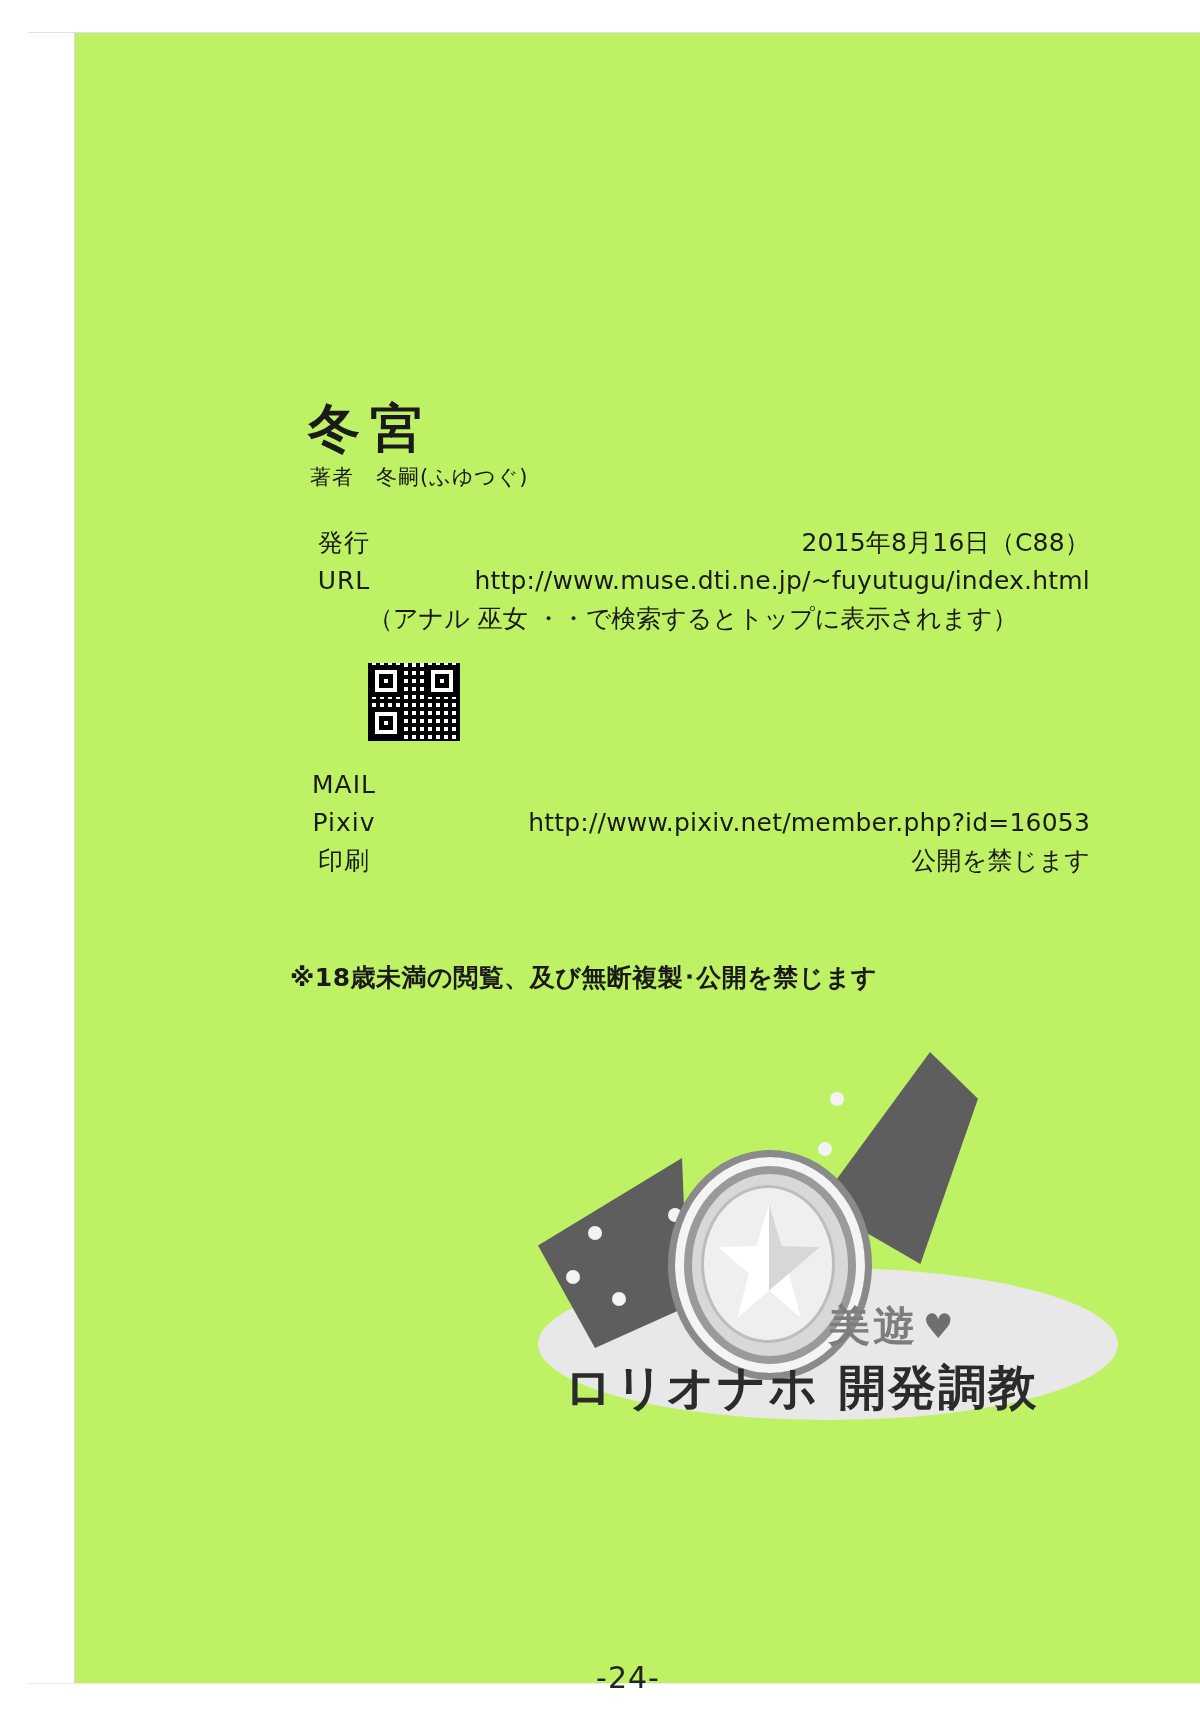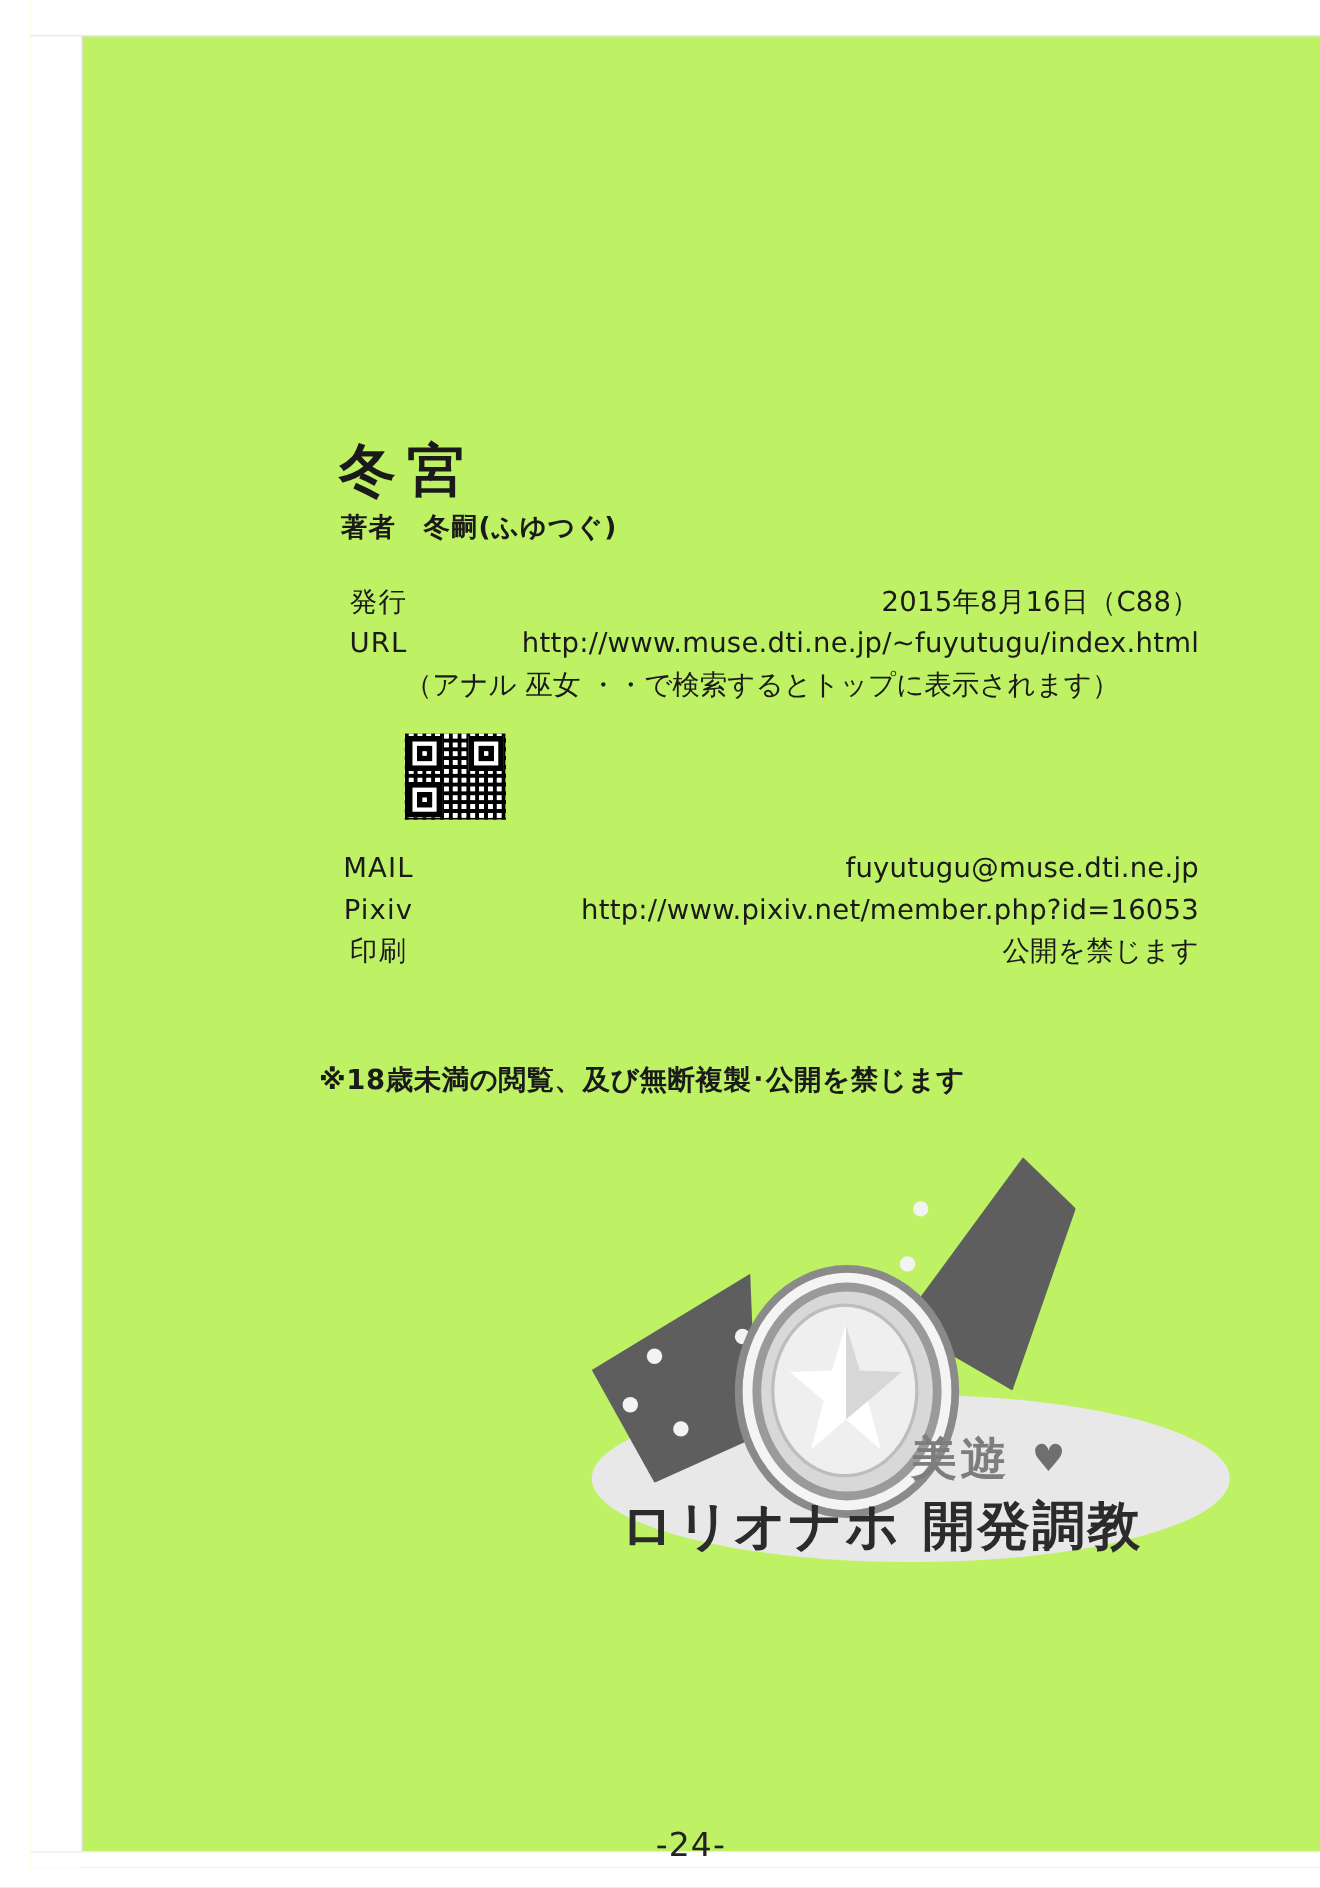--- a/index.html
+++ b/index.html
@@ -56,22 +56,22 @@
   .circle-name {
     font-family: "DejaVu Sans", sans-serif;
     font-size: 52px;
     font-weight: 700;
     letter-spacing: 10px;
     line-height: 1.1;
     margin: 0 0 6px 18px;
   }
   .author-line {
     font-family: "DejaVu Sans", sans-serif;
-    font-size: 24px;
-    font-weight: 700;
+    font-size: 21px;
+    font-weight: 400;
     letter-spacing: 1px;
     margin: 0 0 34px 20px;
   }
   .info-row {
     display: flex;
     align-items: baseline;
     font-family: "DejaVu Sans", sans-serif;
     font-size: 25px;
     line-height: 1.45;
     margin-bottom: 2px;
@@ -207,21 +207,21 @@
   .logo-text {
     position: absolute;
     left: 300px; top: 268px;
     font-family: "DejaVu Sans", sans-serif;
     font-size: 42px;
     font-weight: 700;
     color: #7d7d7d;
     letter-spacing: 3px;
     display: flex;
     align-items: center;
-    gap: 20px;
+    gap: 5px;
   }
   .heart { color: #6f6f6f; font-size: 34px; }
   .logo-title {
     position: absolute;
     left: 36px; top: 326px;
     font-family: "DejaVu Sans", sans-serif;
     font-size: 48px;
     font-weight: 700;
     color: #2b2b2b;
     letter-spacing: 2px;
@@ -266,21 +266,20 @@
 
     <div class="info-subnote">（アナル 巫女 ・・で検索するとトップに表示されます）</div>
 
     <div class="qr">
       <div class="qr-bl"></div>
     </div>
 
     <div class="contact-block">
       <div class="info-row">
         <div class="info-label">MAIL</div>
-        <div class="info-value">fuyutugu@muse.dti.ne.jp</div>
       </div>
       <div class="info-row">
         <div class="info-label">Pixiv</div>
         <div class="info-value">http://www.pixiv.net/member.php?id=16053</div>
       </div>
       <div class="info-row">
         <div class="info-label">印刷</div>
         <div class="info-value">公開を禁じます</div>
       </div>
     </div>

